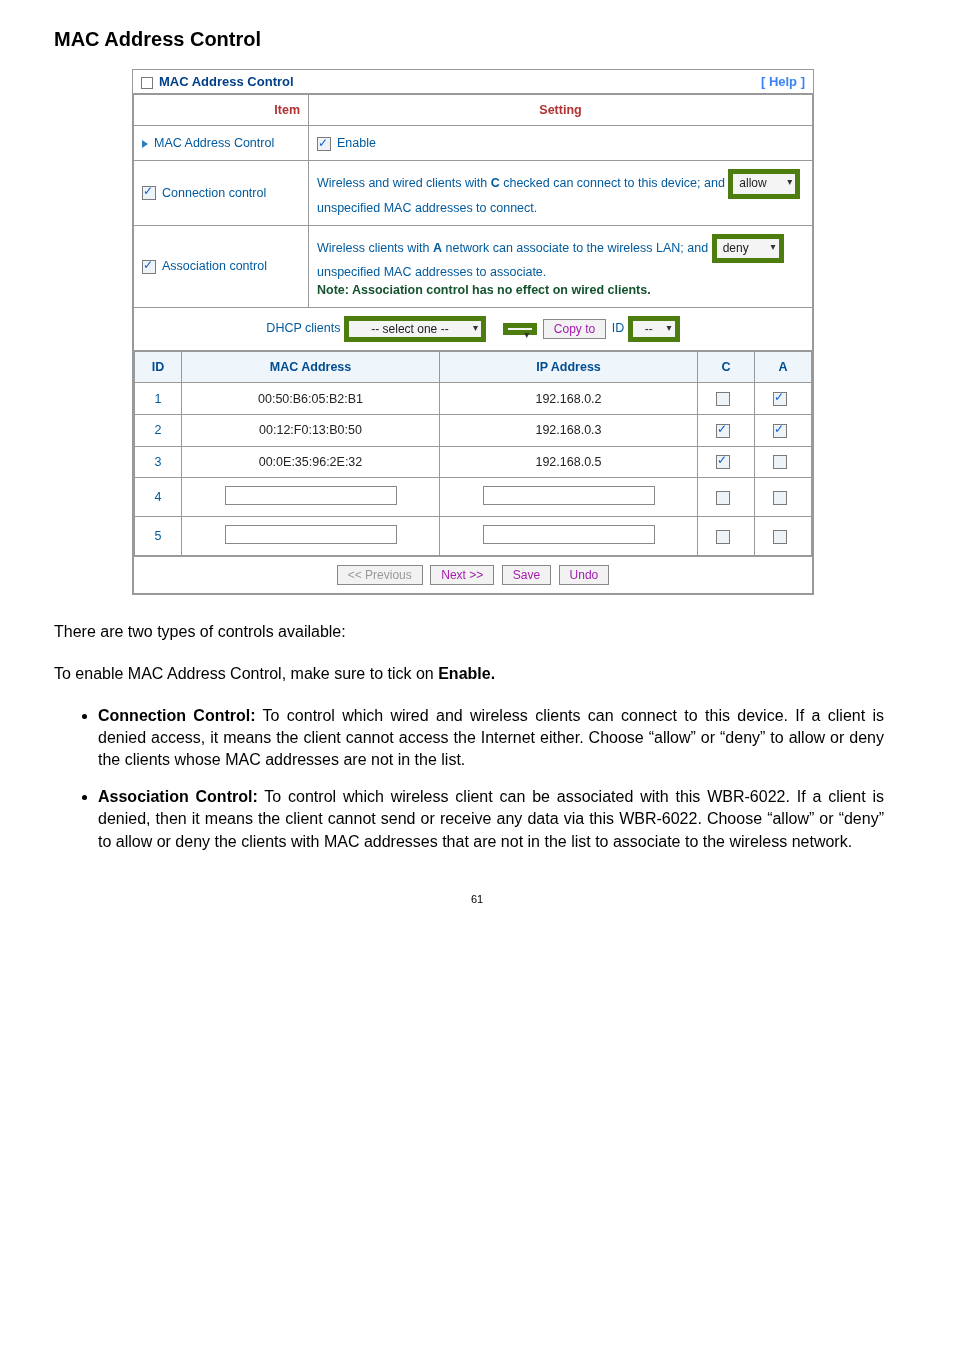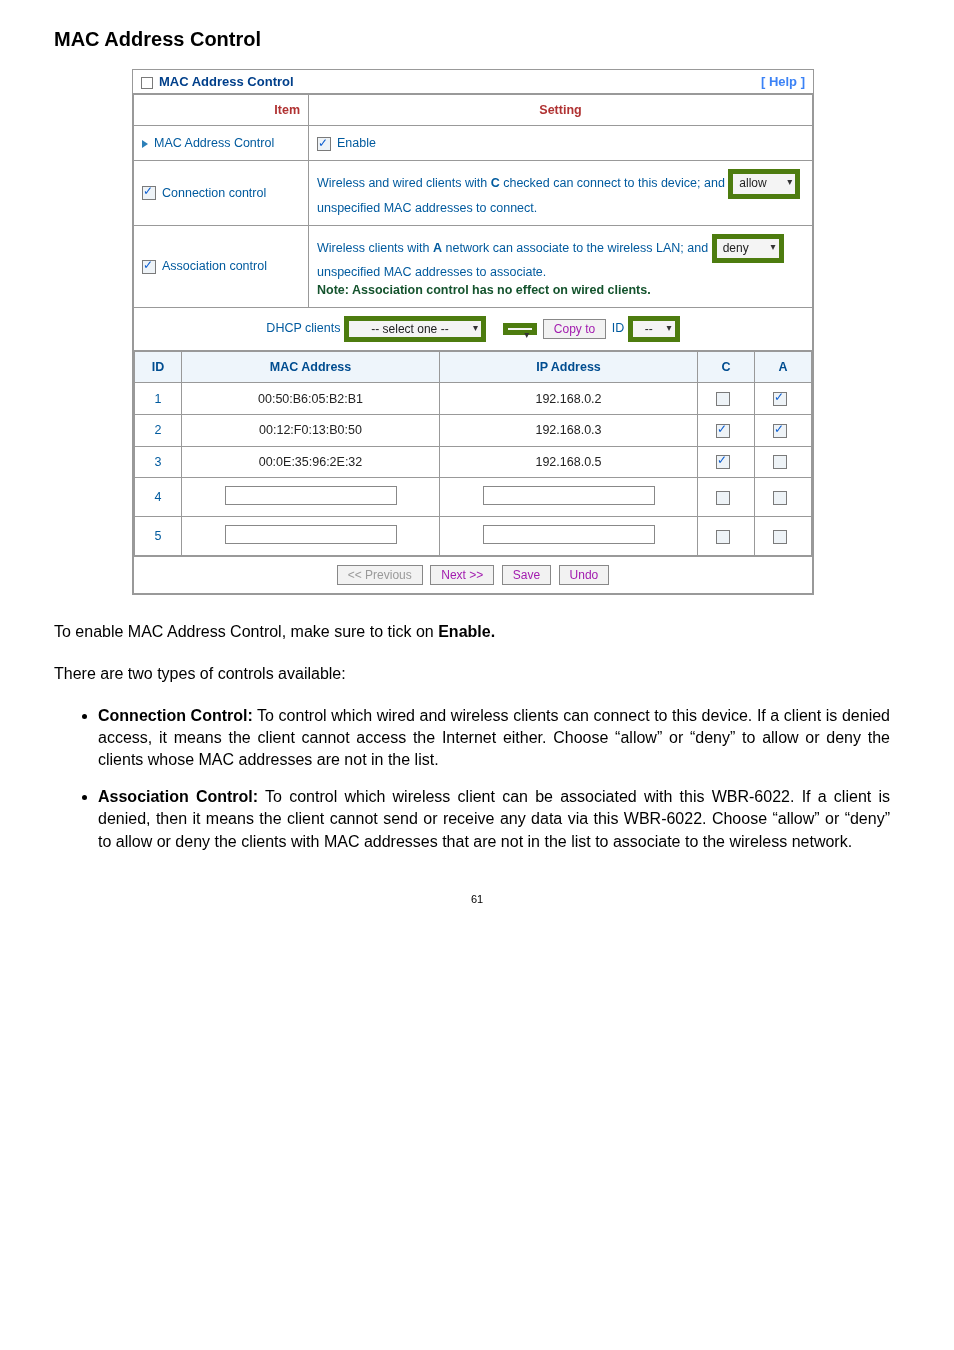--- a/index.html
+++ b/index.html
@@ -20,21 +20,21 @@
     margin: 0 0 18px 0;
   }
   p.body-text {
     font-size: 16px;
     line-height: 1.35;
     margin: 0 0 20px 0;
     text-align: justify;
   }
   ul.bullets {
     padding-left: 44px;
-    margin: 0 10px 20px 0;
+    margin: 0 16px 20px 0;
   }
   ul.bullets li {
     font-size: 16px;
     line-height: 1.4;
     margin-bottom: 14px;
     text-align: justify;
   }
 
   
   .panel-wrap {
@@ -308,25 +308,25 @@
           <span class="btn disabled">&lt;&lt; Previous</span>
           <span class="btn">Next &gt;&gt;</span>
           <span class="btn">Save</span>
           <span class="btn">Undo</span>
         </td>
       </tr>
     </tbody>
       </table>
   </div>
 
+  <p class="body-text">There are two types of controls available:</p>
+
   <p class="body-text">
     <span>To enable MAC Address Control, make sure to tick on </span><b>Enable.</b>
   </p>
-
-  <p class="body-text">There are two types of controls available:</p>
 
   <ul class="bullets">
     <li>
       <b>Connection Control:</b><span> To control which wired and wireless clients can connect to this device. If a client is denied access, it means the client cannot access the Internet either. Choose “allow” or “deny” to allow or deny the clients whose MAC addresses are not in the list.</span>
     </li>
     <li>
       <b>Association Control:</b><span> To control which wireless client can be associated with this WBR-6022. If a client is denied, then it means the client cannot send or receive any data via this WBR-6022. Choose “allow” or “deny” to allow or deny the clients with MAC addresses that are not in the list to associate to the wireless network.</span>
     </li>
   </ul>
 

